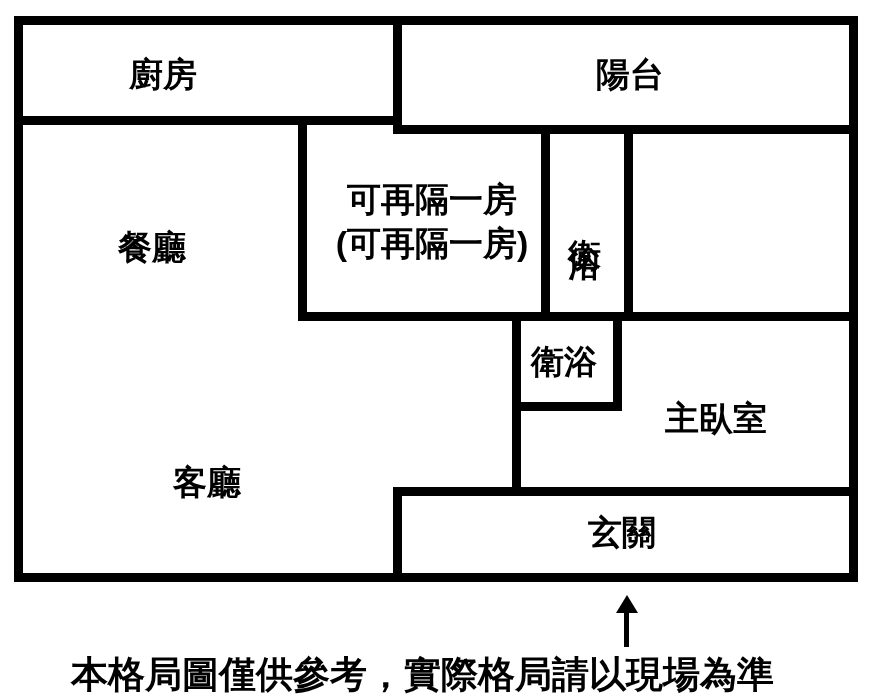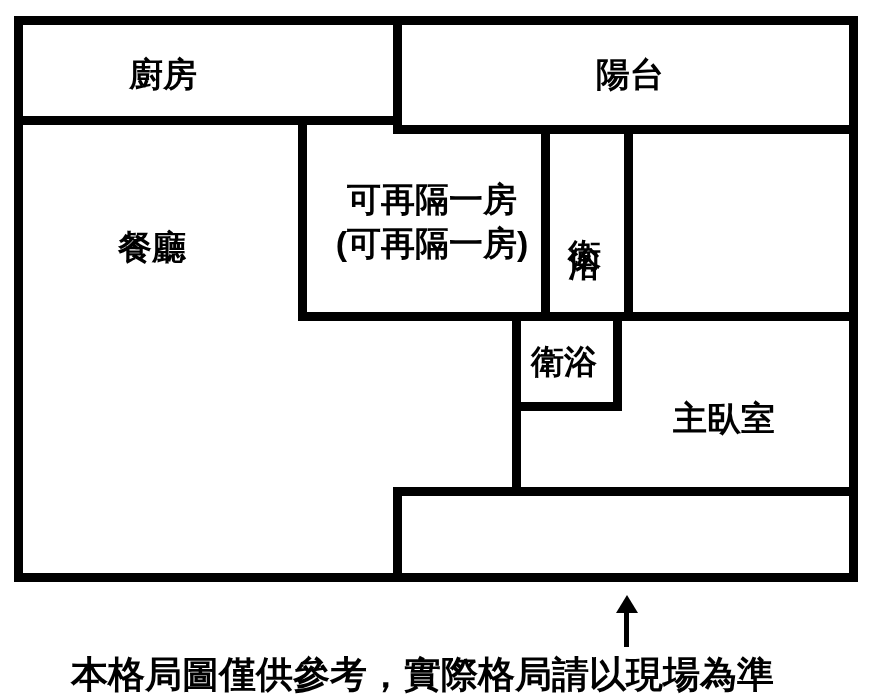--- a/index.html
+++ b/index.html
@@ -113,23 +113,25 @@
   <div class="room-label two-line" style="left:432px; top:221px;">
     <span style="display:block;">可再隔一房</span>
     <span style="display:block;">(可再隔一房)</span>
   </div>
 
   <div class="v-label" style="left:585px; top:221px;">衛浴</div>
 
 
   <div class="room-label small" style="left:564px; top:361px;">衛浴</div>
 
-  <div class="room-label" style="left:716px; top:418px;margin-left:8px;">主臥室</div>
+  <div class="room-label" style="left:716px; top:418px;">主臥室</div>
 
+  <div class="room-label" style="left:207px; top:482px;">客廳</div>
 
+  <div class="room-label" style="left:622px; top:532px;">玄關</div>
 
   <div id="entrance-arrow">
     <div id="arrow-head"></div>
     <div id="arrow-shaft"></div>
   </div>
 
   <div id="caption">本格局圖僅供參考，實際格局請以現場為準</div>
 
 </div>
 

